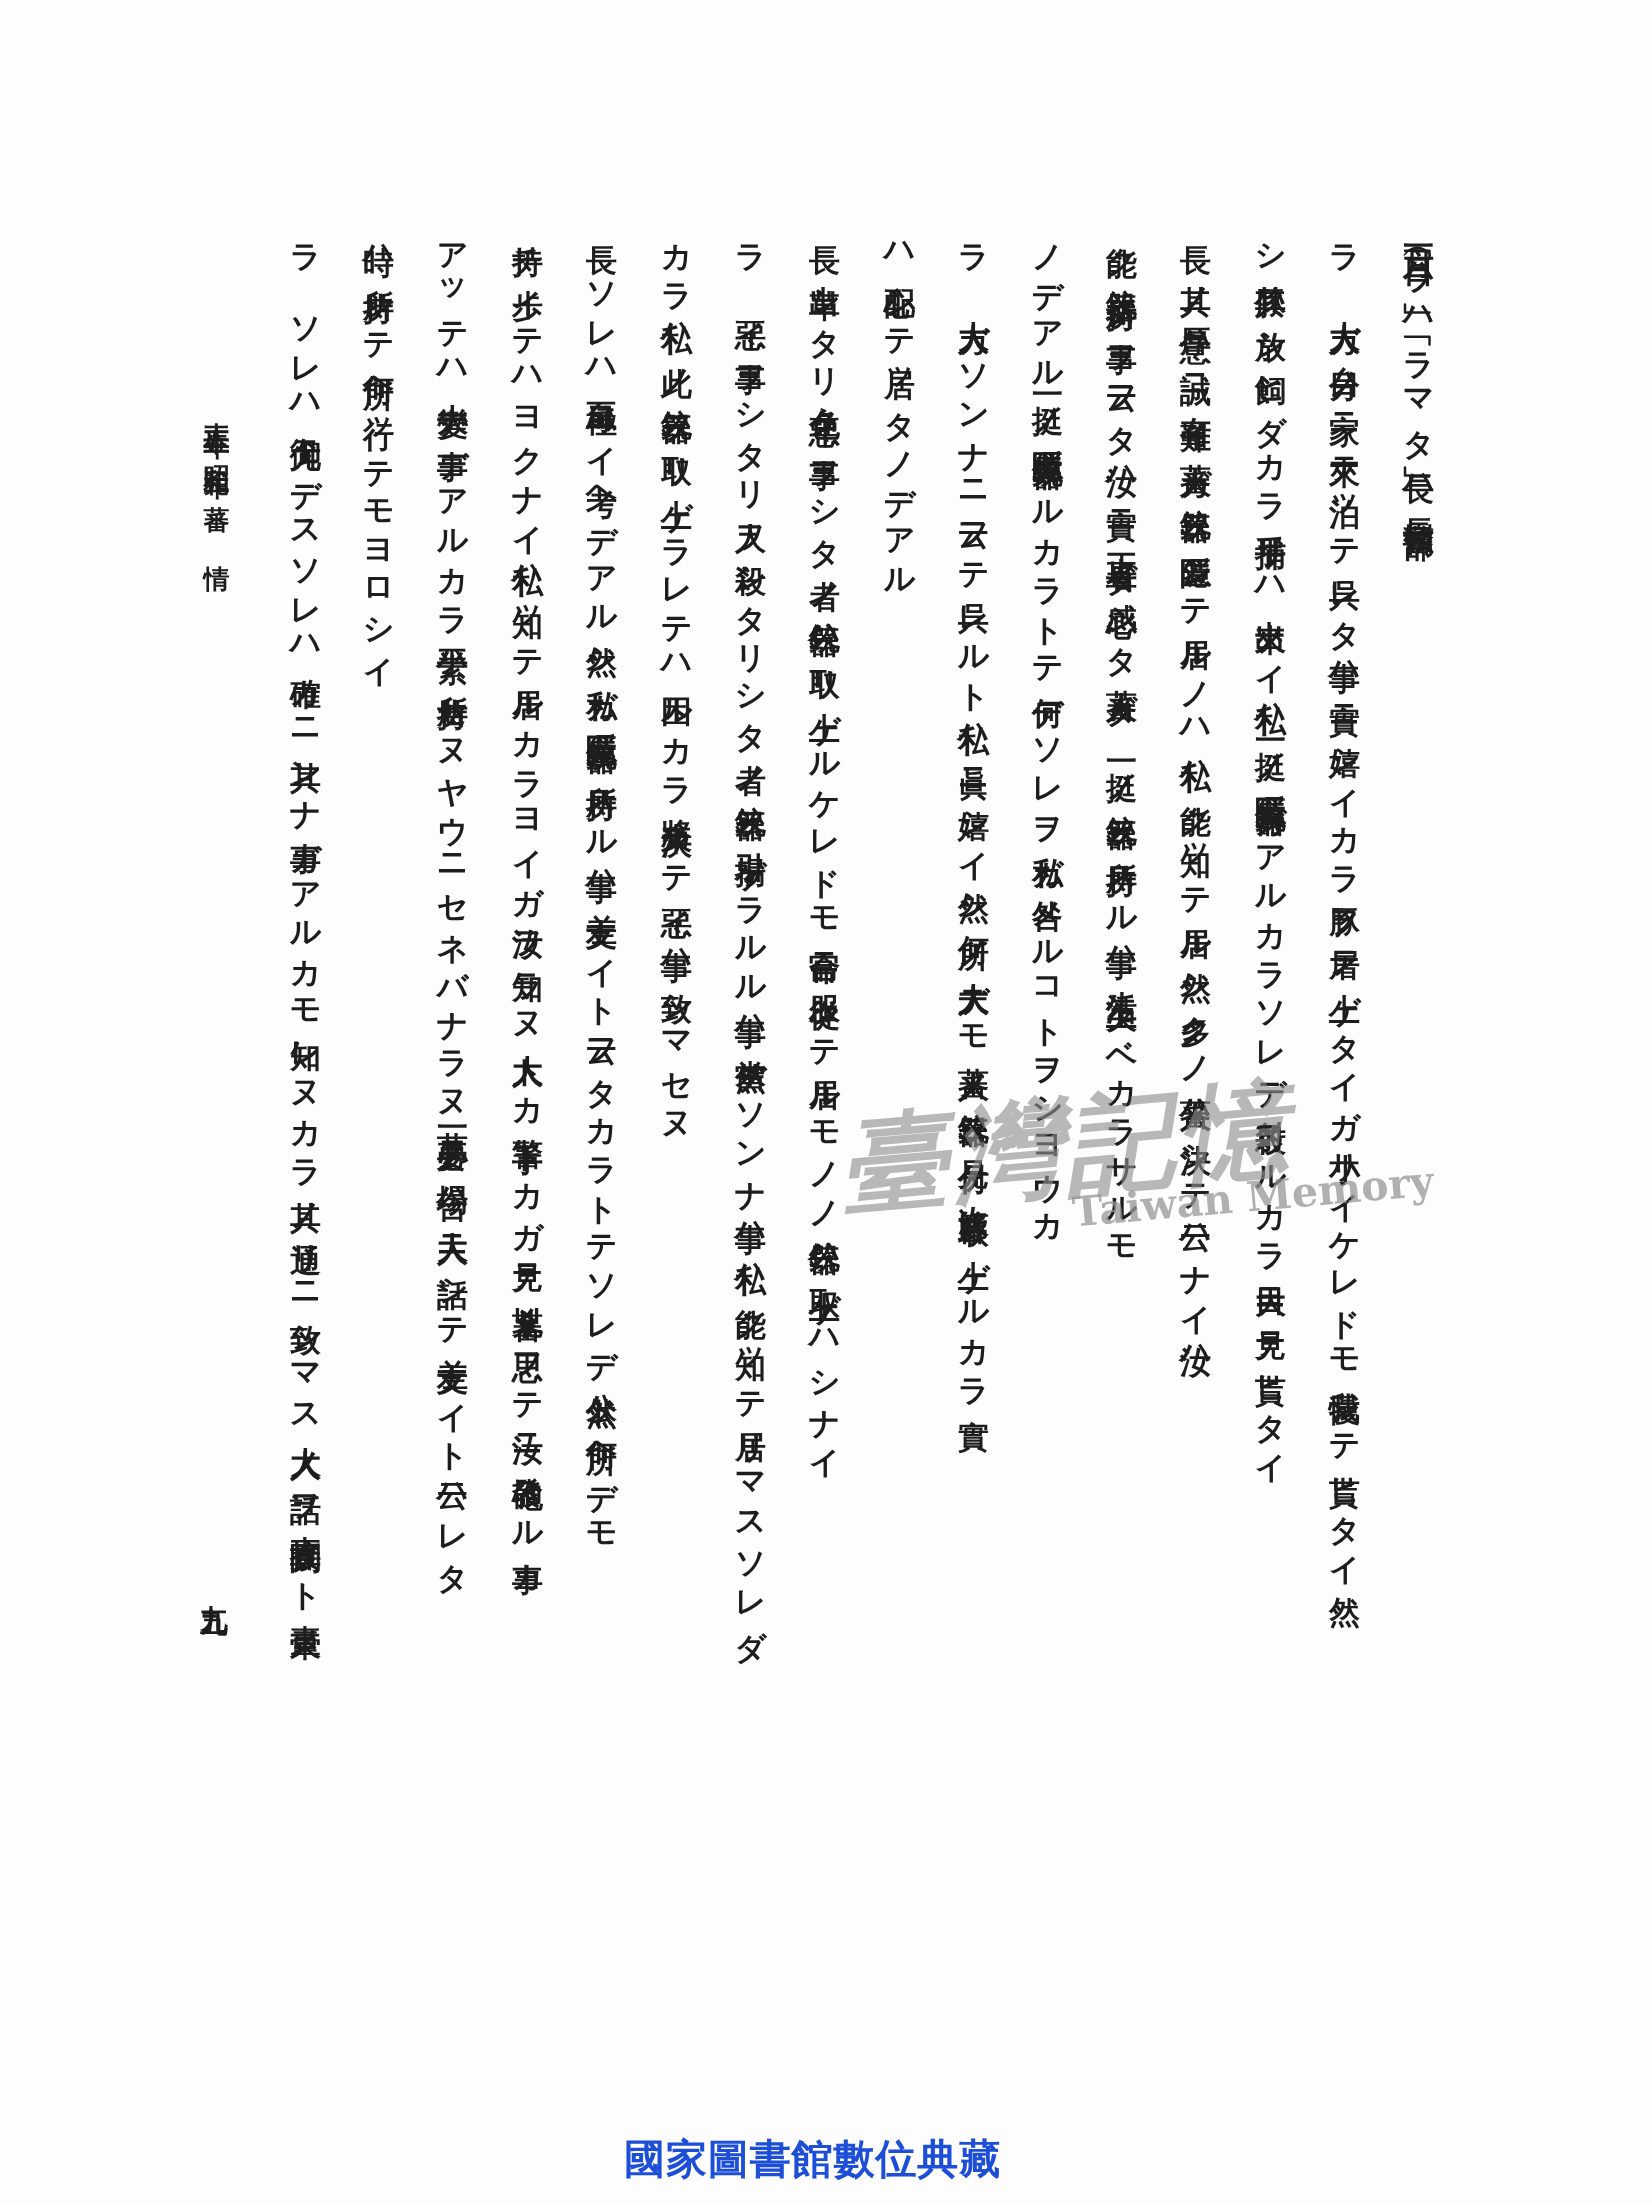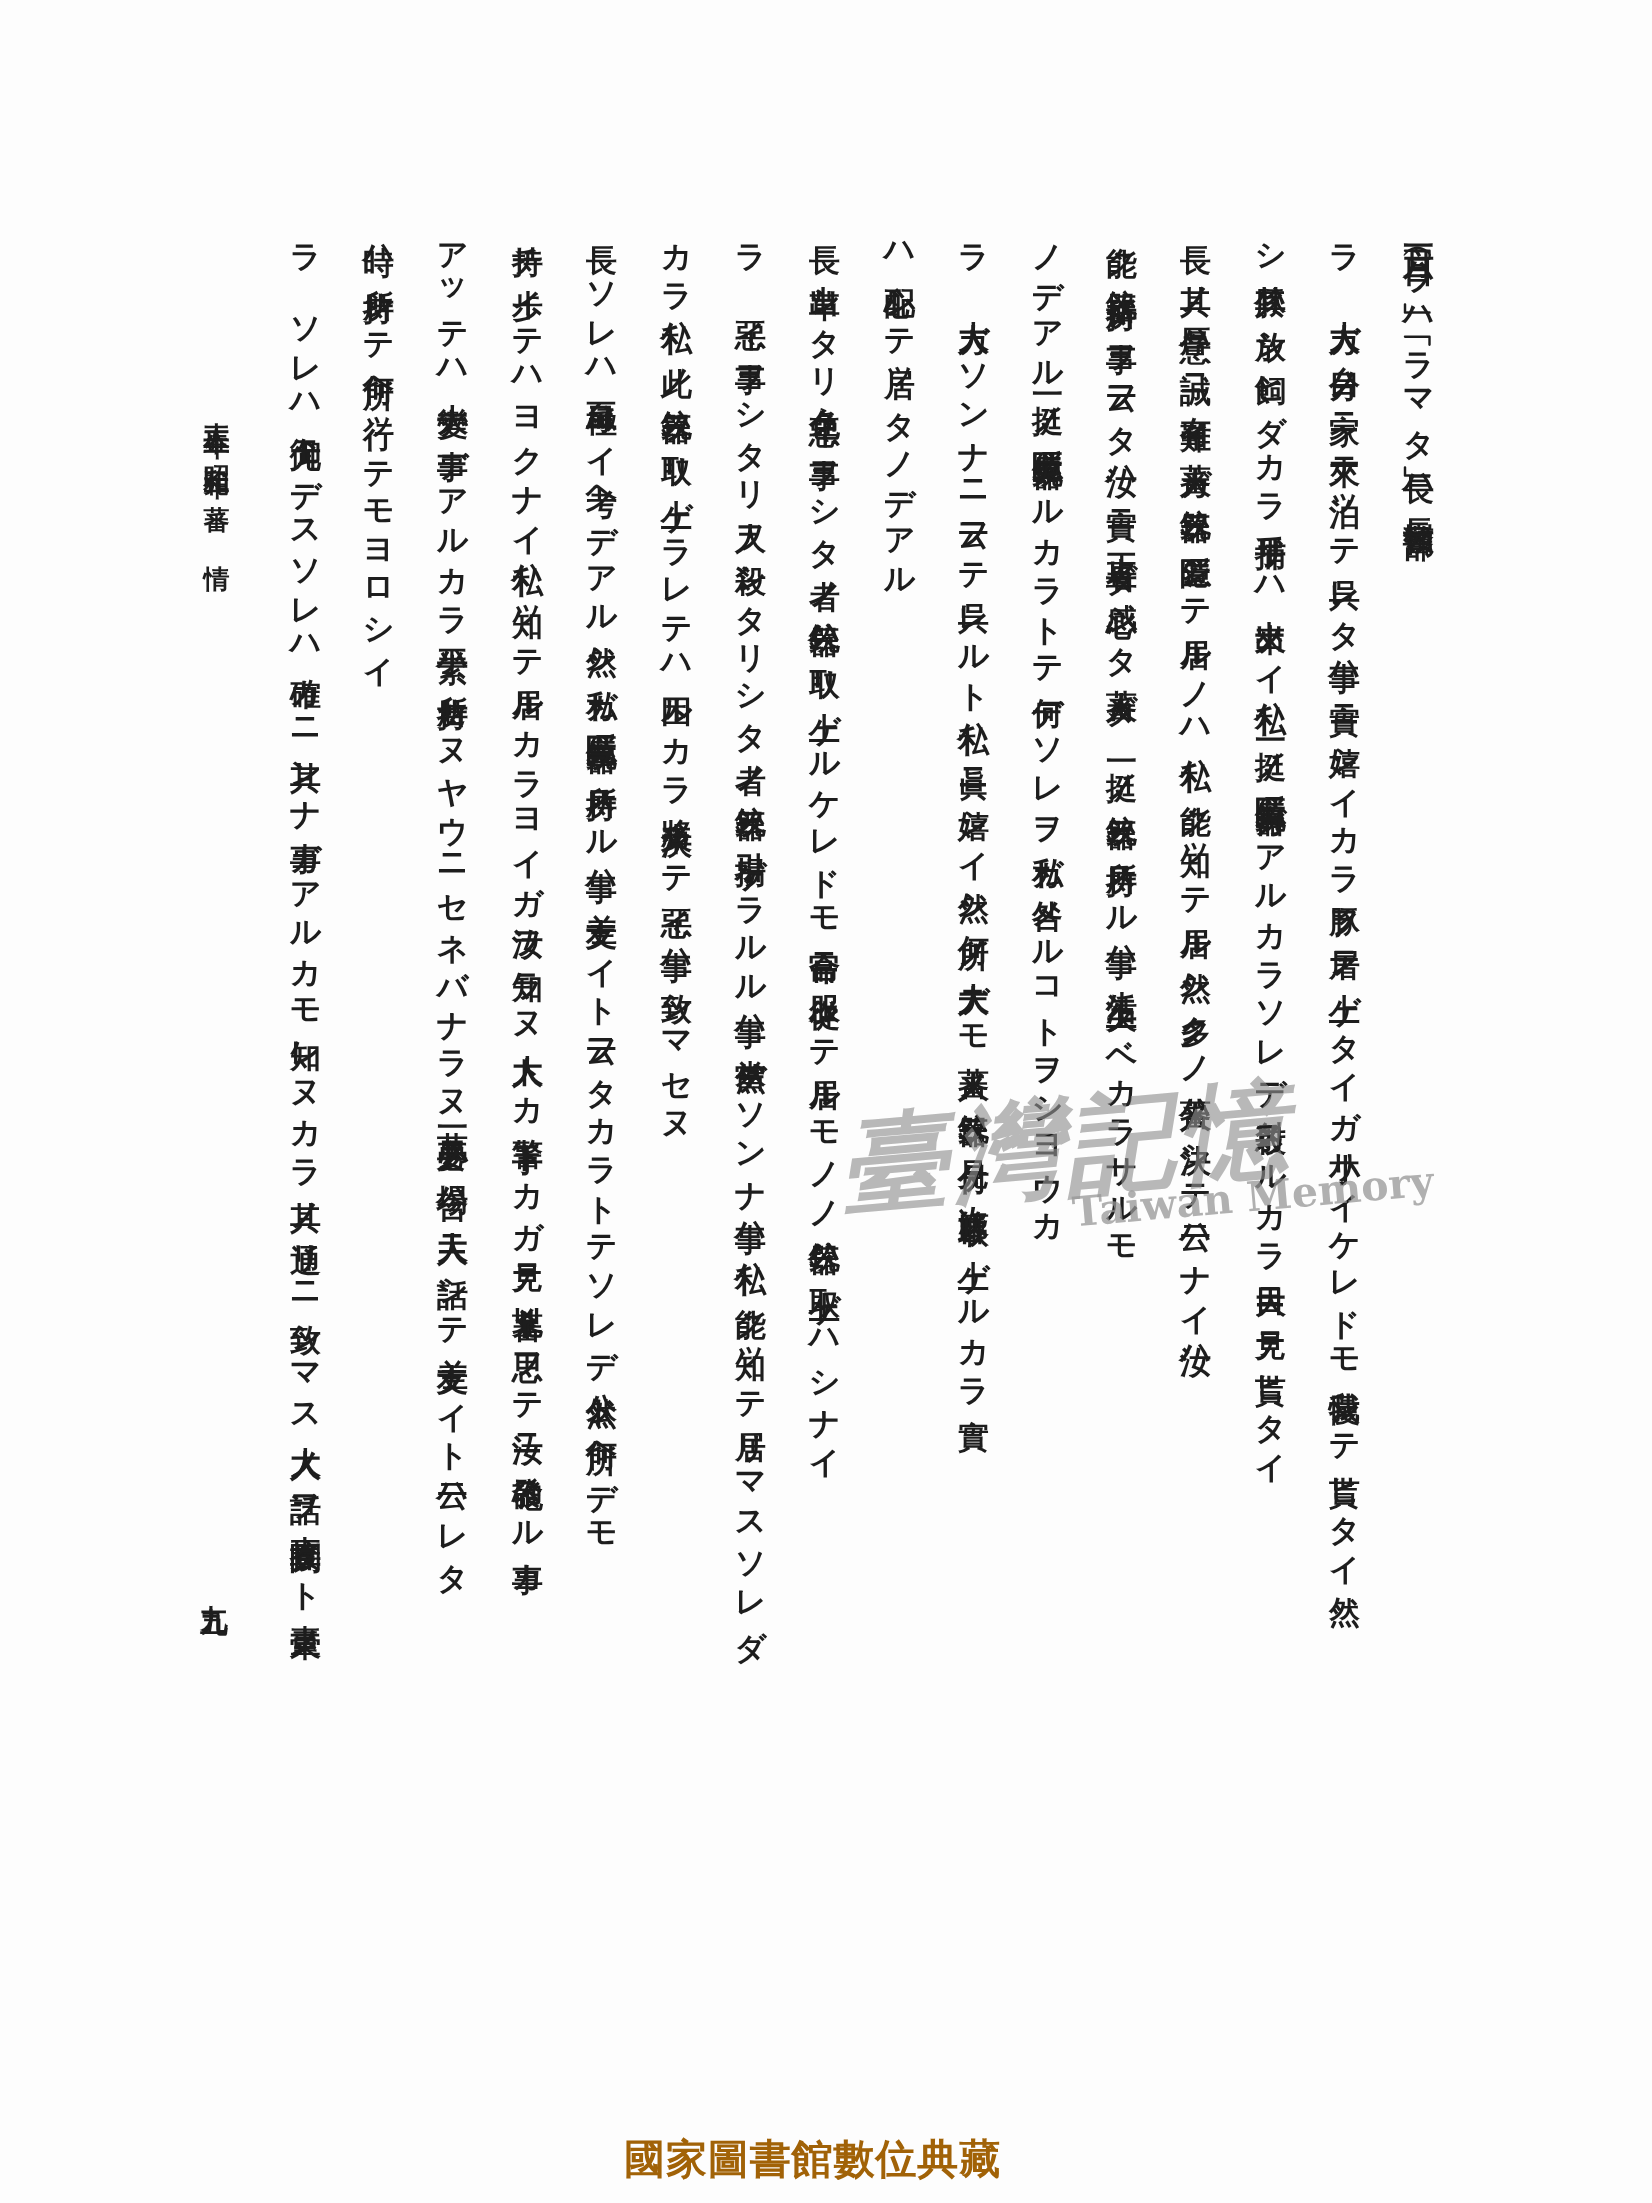--- a/index.html
+++ b/index.html
@@ -82,21 +82,21 @@
     font-weight: 600;
     white-space: nowrap;
   }
   
   .footer-caption {
     position: absolute;
     left: 624px;
     top: 2132px;
     font-size: 41px;
     letter-spacing: 0.9px;
-    color: #a16207;
+    color: #1d4ed8;
     font-weight: 600;
     white-space: nowrap;
   }
 </style>
 </head>
 <body>
 
 <div class="page">
 
   <div class="text-block">

